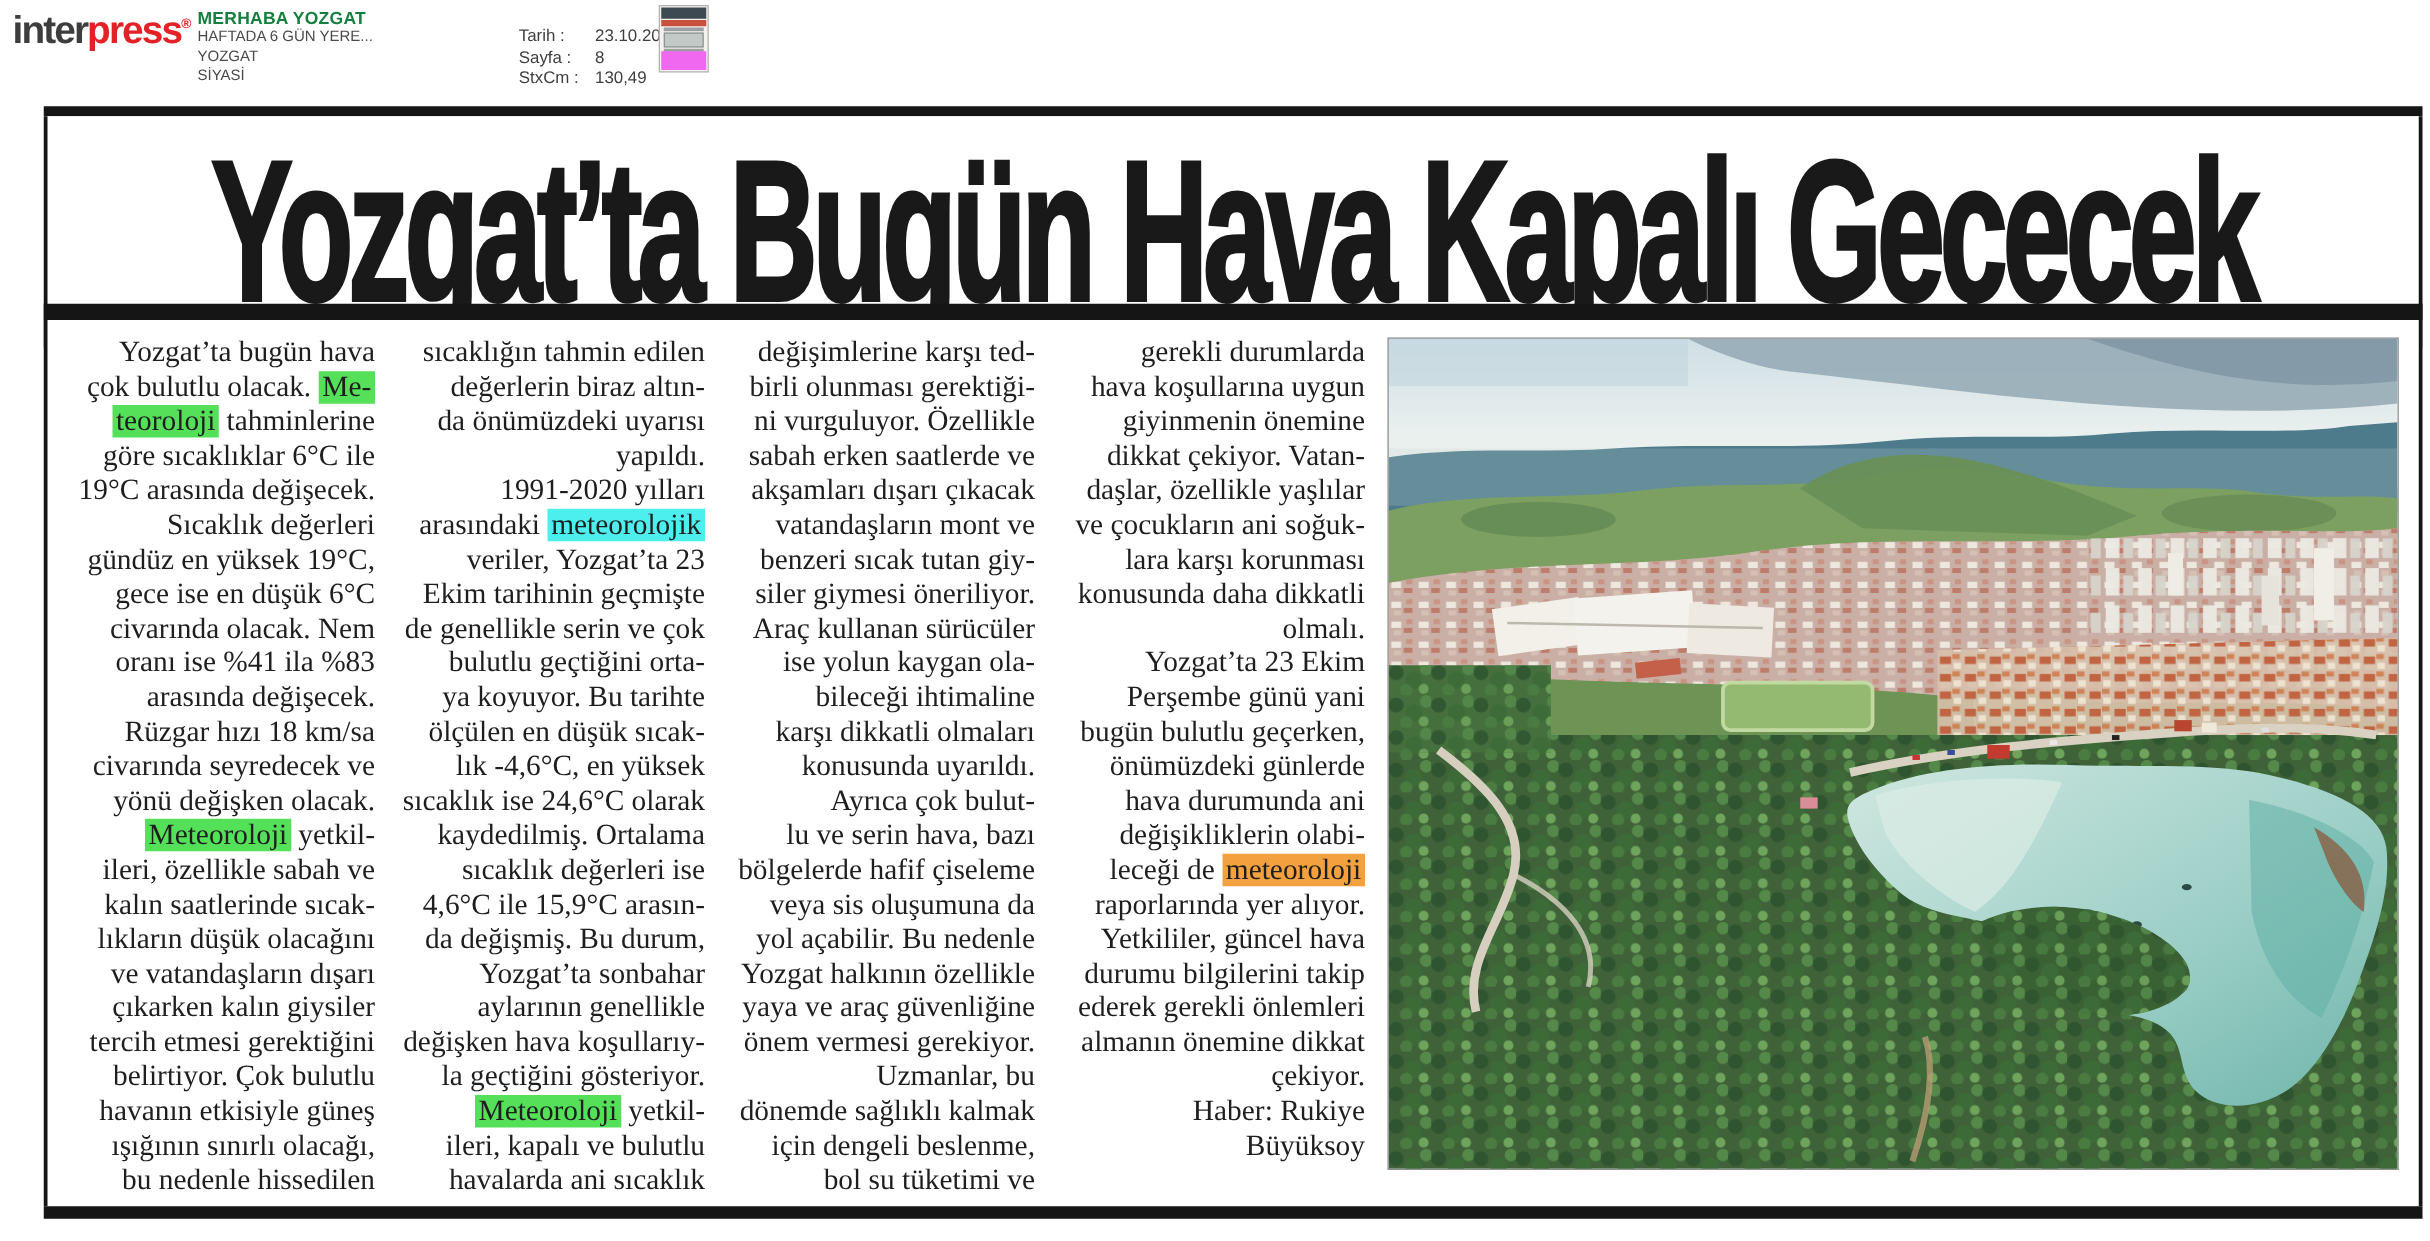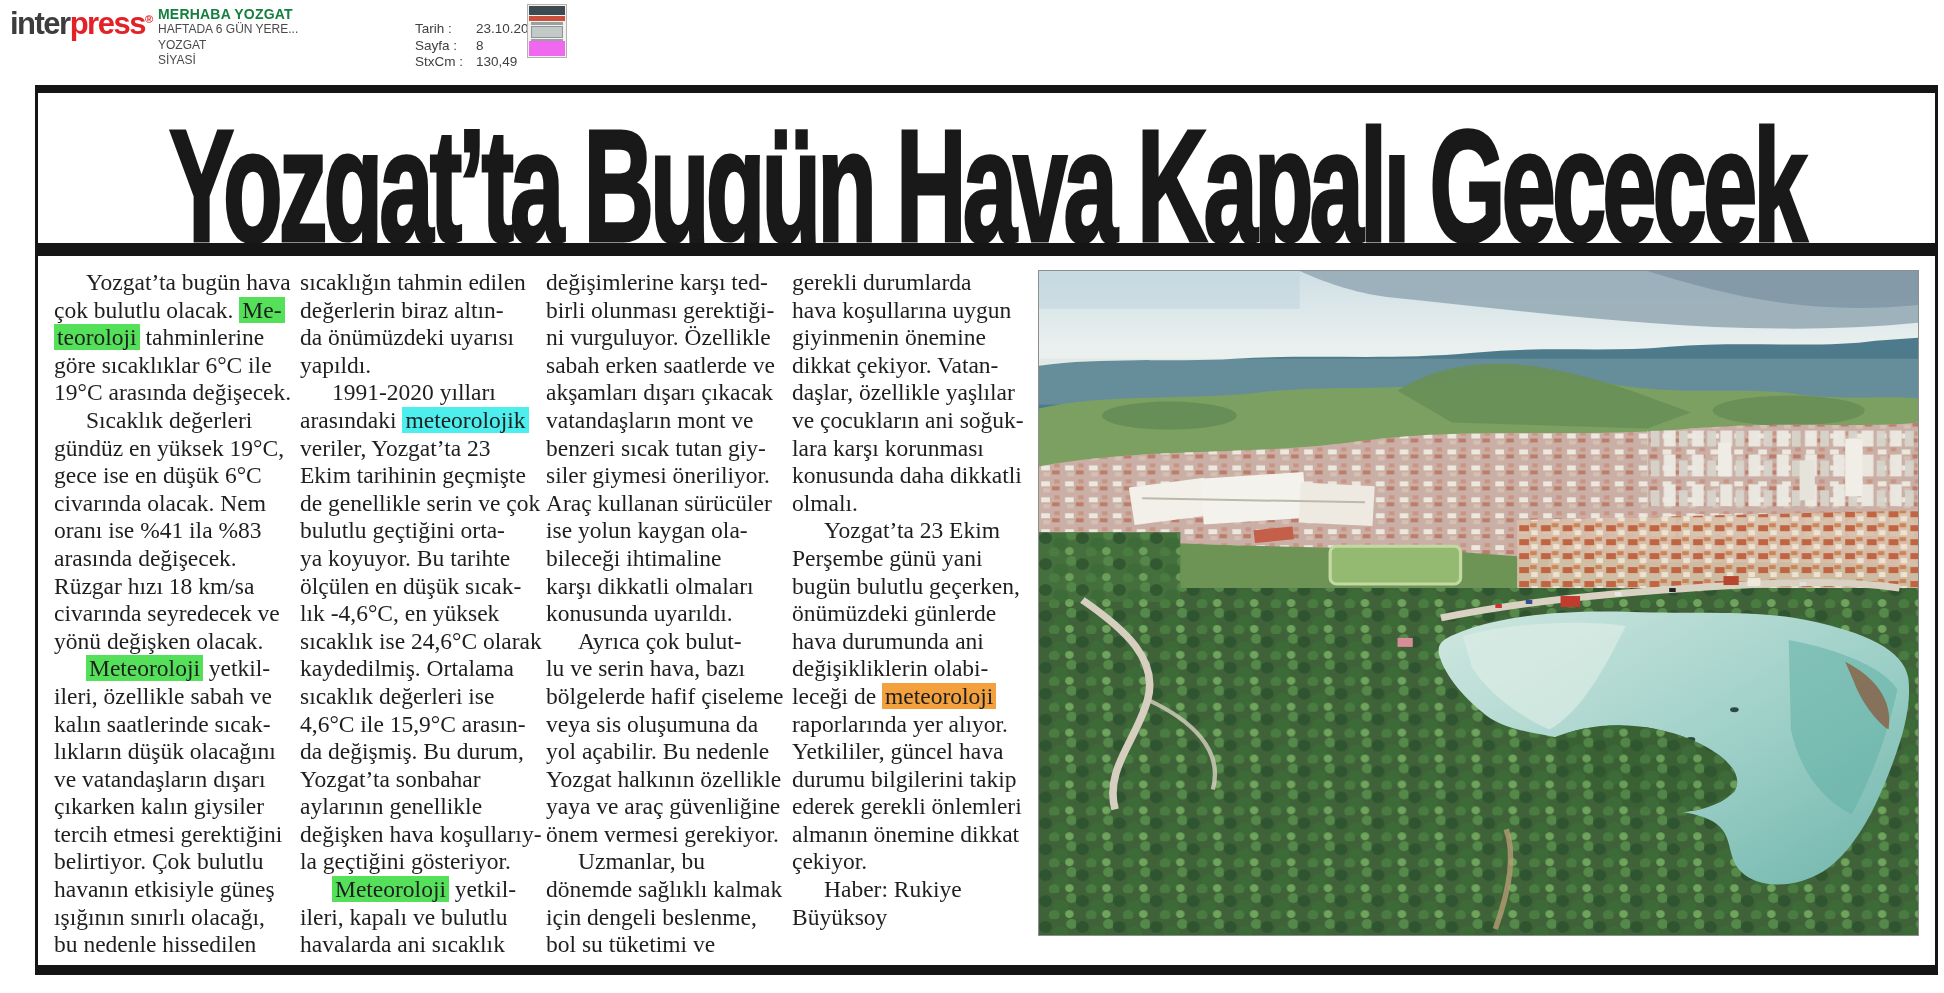--- a/index.html
+++ b/index.html
@@ -36,21 +36,21 @@
   #rule-bottom{top:965px;height:10px;}
   .headline-box{position:absolute;left:35px;top:93px;width:1903px;height:185px;
                 border-left:3px solid #151515;border-right:3px solid #151515;box-sizing:border-box;
                 display:flex;align-items:center;justify-content:center;overflow:hidden;background:#fff;}
   .headline{font-family:"Liberation Sans",sans-serif;font-weight:bold;font-size:148px;
             color:#191919;white-space:nowrap;letter-spacing:-6px;
             transform:scaleX(0.66) scaleY(1.08);transform-origin:center center;
             -webkit-text-stroke:3px #191919;}
   .body-box{position:absolute;left:35px;top:256px;width:1903px;height:709px;
             border-left:3px solid #151515;border-right:3px solid #151515;box-sizing:border-box;
-            background:#fff;display:flex;gap:0;padding:13px 16px 0 16px;}
+            background:#fff;display:flex;gap:18px;padding:13px 16px 0 16px;text-align:right;}
   .col{flex:0 0 246px;width:246px;color:#1e1e1e;}
   .tl{font-size:23.5px;line-height:27.6px;white-space:nowrap;}
   .tl.ind{padding-left:32px;}
   .hl{padding:0 3px;}
   .hl-green{background:var(--hl-green,#55e05a);}
   .hl-cyan{background:var(--hl-cyan,#4deeee);}
   .hl-orange{background:var(--hl-orange,#f2a13e);}
   .photo-wrap{flex:1 1 auto;height:666px;margin-top:1px;border:1px solid #8d8d8d;
               box-sizing:border-box;background:#dfe7e6;}
   .photo-wrap svg{display:block;width:100%;height:100%;}

